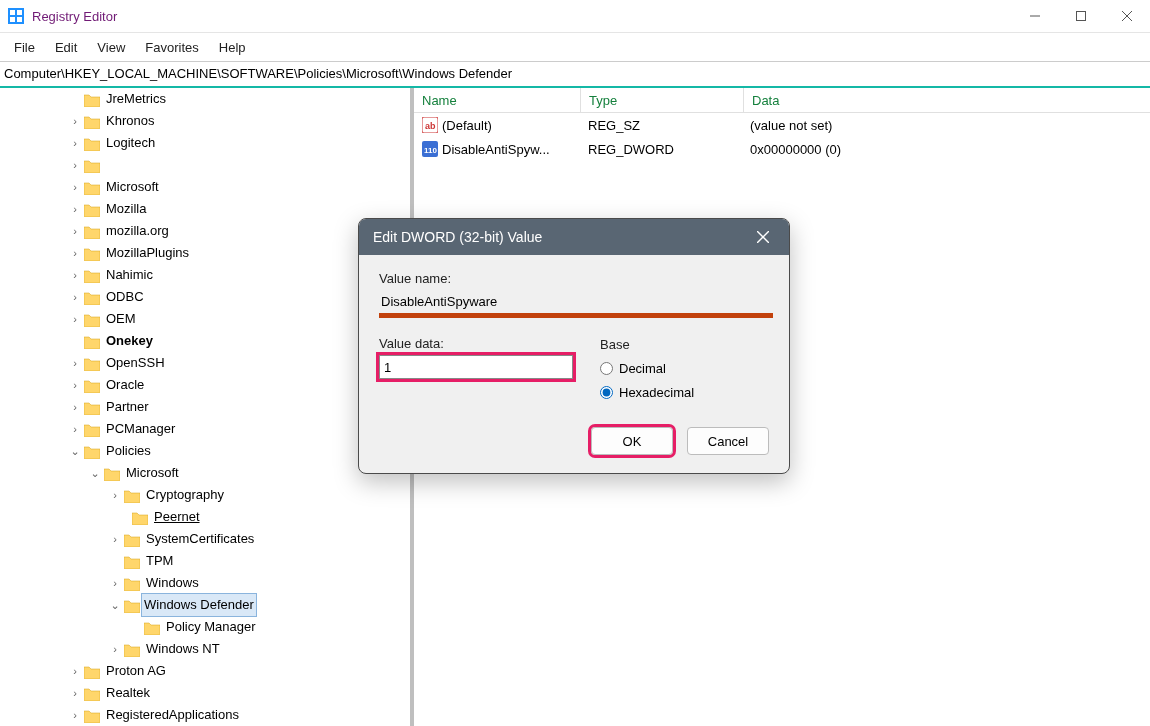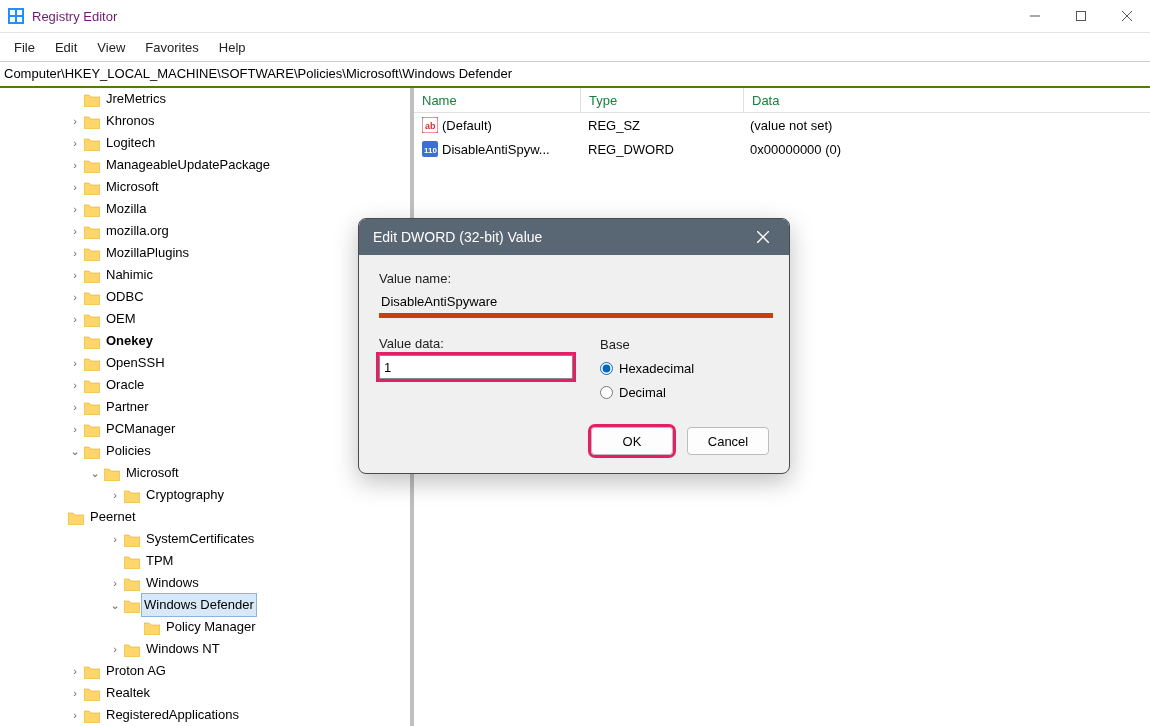--- a/index.html
+++ b/index.html
@@ -6,21 +6,21 @@
 
 .titlebar{height:32px;display:flex;align-items:center;border-bottom:1px solid #e5e5e5}
 .app-icon{width:16px;height:16px;margin:0 8px;display:inline-block}
 .app-title{flex:0 0 auto;color:#701a75}
 .title-spacer{flex:1}
 .win-btn{width:46px;height:32px;display:flex;align-items:center;justify-content:center;color:#444}
 
 .menubar{height:28px;display:flex;align-items:center;padding:0 4px}
 .menubar span{padding:4px 10px;color:#222}
 
-.addressbar{height:24px;line-height:24px;padding:0 4px;border-top:1px solid #ccc;border-bottom:2px solid #4d7c0f;font-size:13px;white-space:nowrap;overflow:hidden}
+.addressbar{height:24px;line-height:24px;padding:0 4px;border-top:1px solid #ccc;border-bottom:2px solid #14b8a6;font-size:13px;white-space:nowrap;overflow:hidden}
 
 .main{display:flex;height:640px}
 .tree-pane{width:410px;border-right:4px solid #bfbfbf;overflow:hidden;position:relative}
 .tree-pane .inner{position:absolute;top:0;left:0;right:0}
 .list-pane{flex:1;position:relative}
 
 .tree{list-style:none;margin:0;padding:0}
 .tree li{white-space:nowrap;height:22px;line-height:22px;display:flex;align-items:center}
 .tree .exp{width:14px;text-align:center;color:#666;font-size:11px;display:inline-block}
 .tree .blank{width:14px;display:inline-block}
@@ -121,21 +121,20 @@
             <span class="folder-ico"><svg width="16" height="14" viewBox="0 0 16 14">
                 <path d="M0 2 h5 l2 2 h9 v9 a1 1 0 0 1 -1 1 H1 a1 1 0 0 1 -1 -1 Z" fill="#ffd66b" stroke="#d4a017" stroke-width="0.5"></path>
               </svg></span>
             <span class="lbl">Logitech</span>
           </li>
           <li style="padding-left: 68px;">
             <span class="exp">›</span>
             <span class="folder-ico"><svg width="16" height="14" viewBox="0 0 16 14">
                 <path d="M0 2 h5 l2 2 h9 v9 a1 1 0 0 1 -1 1 H1 a1 1 0 0 1 -1 -1 Z" fill="#ffd66b" stroke="#d4a017" stroke-width="0.5"></path>
               </svg></span>
-            <span class="lbl">ManageableUpdatePackage</span>
           </li>
           <li style="padding-left: 68px;">
             <span class="exp">›</span>
             <span class="folder-ico"><svg width="16" height="14" viewBox="0 0 16 14">
                 <path d="M0 2 h5 l2 2 h9 v9 a1 1 0 0 1 -1 1 H1 a1 1 0 0 1 -1 -1 Z" fill="#ffd66b" stroke="#d4a017" stroke-width="0.5"></path>
               </svg></span>
             <span class="lbl">Microsoft</span>
           </li>
           <li style="padding-left: 68px;">
             <span class="exp">›</span>
@@ -228,21 +227,21 @@
               </svg></span>
             <span class="lbl">Microsoft</span>
           </li>
           <li style="padding-left: 108px;">
             <span class="exp">›</span>
             <span class="folder-ico"><svg width="16" height="14" viewBox="0 0 16 14">
                 <path d="M0 2 h5 l2 2 h9 v9 a1 1 0 0 1 -1 1 H1 a1 1 0 0 1 -1 -1 Z" fill="#ffd66b" stroke="#d4a017" stroke-width="0.5"></path>
               </svg></span>
             <span class="lbl">Cryptography</span>
           </li>
-          <li style="padding-left: 52px;">
+          <li style="padding-left: 116px; text-decoration: underline;">
             <span class="blank"></span>
             <span class="folder-ico"><svg width="16" height="14" viewBox="0 0 16 14">
                 <path d="M0 2 h5 l2 2 h9 v9 a1 1 0 0 1 -1 1 H1 a1 1 0 0 1 -1 -1 Z" fill="#ffd66b" stroke="#d4a017" stroke-width="0.5"></path>
               </svg></span>
             <span class="lbl">Peernet</span>
           </li>
           <li style="padding-left: 108px;">
             <span class="exp">›</span>
             <span class="folder-ico"><svg width="16" height="14" viewBox="0 0 16 14">
                 <path d="M0 2 h5 l2 2 h9 v9 a1 1 0 0 1 -1 1 H1 a1 1 0 0 1 -1 -1 Z" fill="#ffd66b" stroke="#d4a017" stroke-width="0.5"></path>
@@ -356,27 +355,27 @@
     <input class="ro-input" readonly="" value="DisableAntiSpyware" style="">
     <div class="row2">
       <div class="vd-box">
         <div class="field-lbl">Value data:</div>
         <input class="vd-input hl-red" value="1" style="">
       </div>
       <div class="base-box">
         <div class="field-lbl">Base</div>
         <fieldset>
           <label class="radio-row">
+            <input type="radio" name="base" style="">
+            <span>Decimal</span>
+          </label>
+          <label class="radio-row">
             <input type="radio" name="base" checked="" style="">
             <span>Hexadecimal</span>
           </label>
-          <label class="radio-row">
-            <input type="radio" name="base" style="">
-            <span>Decimal</span>
-          </label>
         </fieldset>
       </div>
     </div>
     <div class="dlg-btns">
       <div class="dlg-btn ok">OK</div>
       <div class="dlg-btn">Cancel</div>
     </div>
   </div>
 </div>
 

